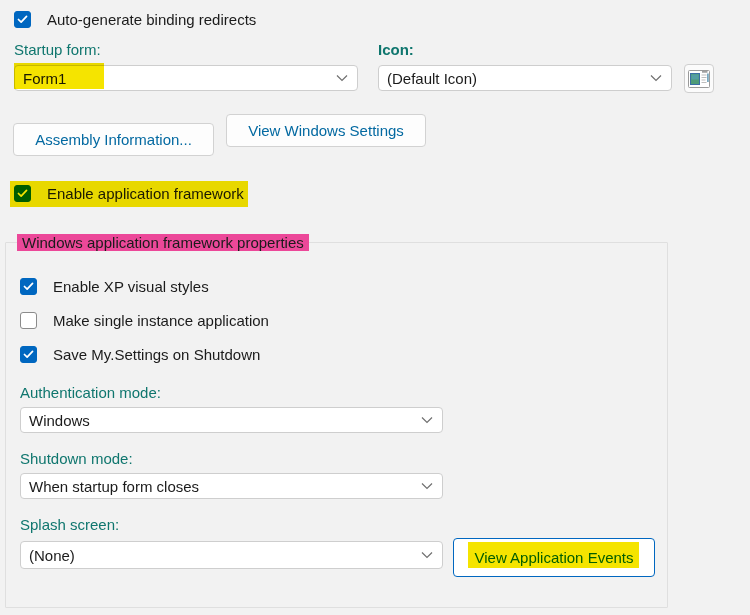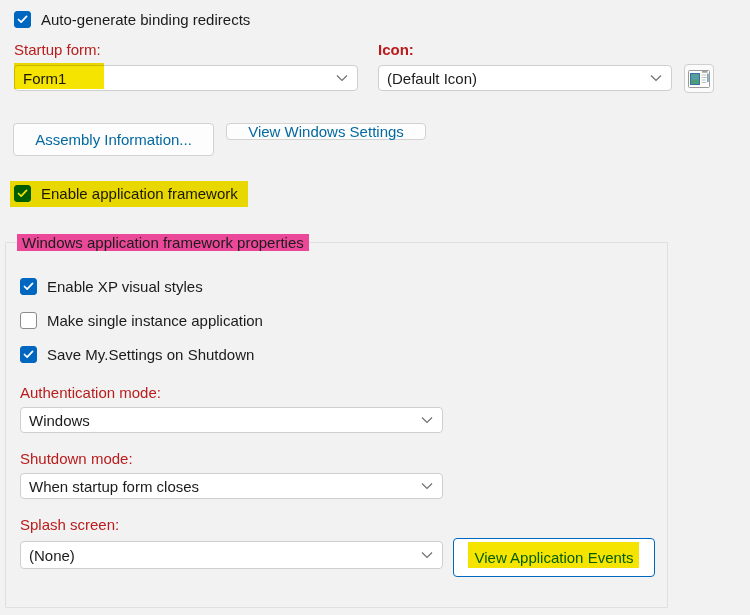--- a/index.html
+++ b/index.html
@@ -9,30 +9,30 @@
     background: #f2f2f2;
     color: #1b1b1b;
     position: relative;
     overflow: hidden;
   }
   .page { position: absolute; inset: 0; }
 
   .label {
     position: absolute;
     font-size: 15px;
-    color: #b91c1c;
+    color: #0f766e;
     white-space: nowrap;
   }
 
   
   .cb-row {
     position: absolute;
     display: flex;
     align-items: center;
-    gap: 10px;
+    gap: 16px;
     font-size: 15px;
     cursor: default;
   }
   .cb-box {
     width: 17px; height: 17px;
     border: 1px solid #8b8b8b;
     border-radius: 3px;
     background: #fff;
     display: flex; align-items: center; justify-content: center;
     flex: 0 0 auto;
@@ -148,21 +148,21 @@
       <line x1="13.5" y1="10" x2="17.5" y2="10" stroke="#bdbdbd"></line>
       <line x1="13.5" y1="12.5" x2="18.5" y2="12.5" stroke="#bdbdbd"></line>
       <rect x="19" y="3.5" width="1.8" height="8.5" fill="#79a8bf"></rect>
       <rect x="14" y="1.2" width="5.5" height="1.4" fill="#8a8a8a"></rect>
     </svg>
   </button>
 
   <button class="btn" style="left:13px; top:123px; width:201px; height:33px;">
     <span class="btn-label">Assembly Information...</span>
   </button>
-  <button class="btn" style="left:226px; top:123px; width:200px; height:17px;">
+  <button class="btn" style="left:226px; top:114px; width:200px; height:33px;">
     <span class="btn-label">View Windows Settings</span>
   </button>
 
   <div class="cb-row" style="left:14px; top:185px;">
     <span class="cb-box checked">
       <svg width="11" height="9" viewBox="0 0 12 10">
         <path d="M1.5 5 L4.5 8 L10.5 1.5" fill="none" stroke="#ffffff" stroke-width="1.9" stroke-linecap="round" stroke-linejoin="round"></path>
       </svg>
     </span>
     <span class="cb-label">Enable application framework</span>

